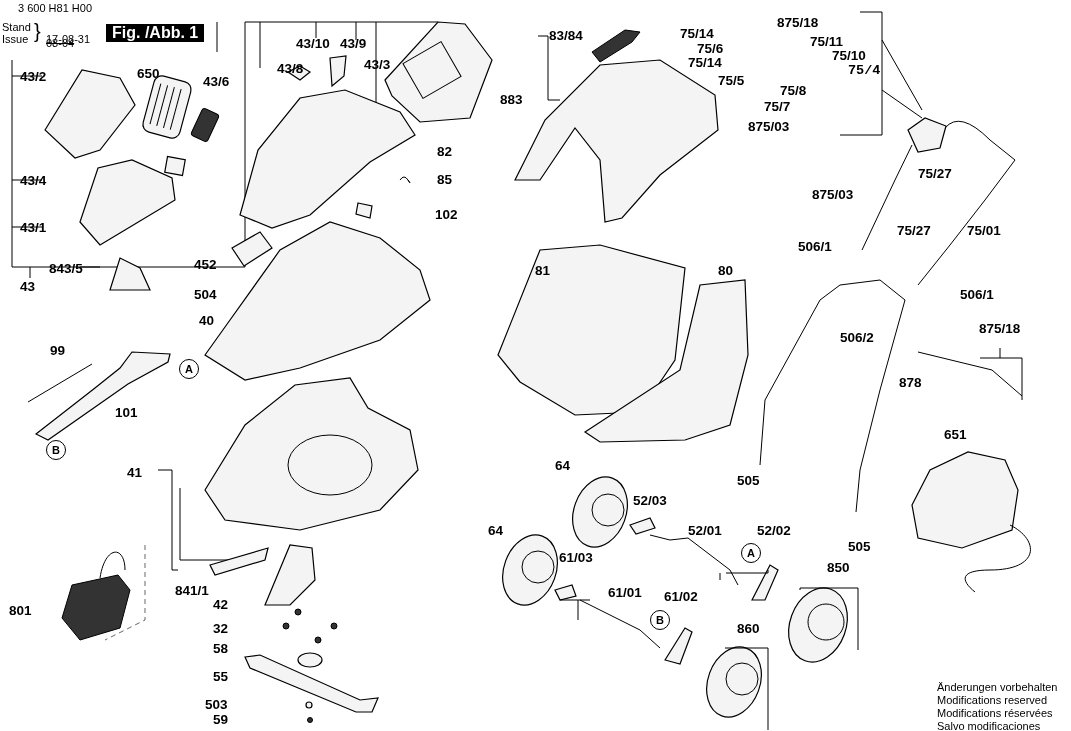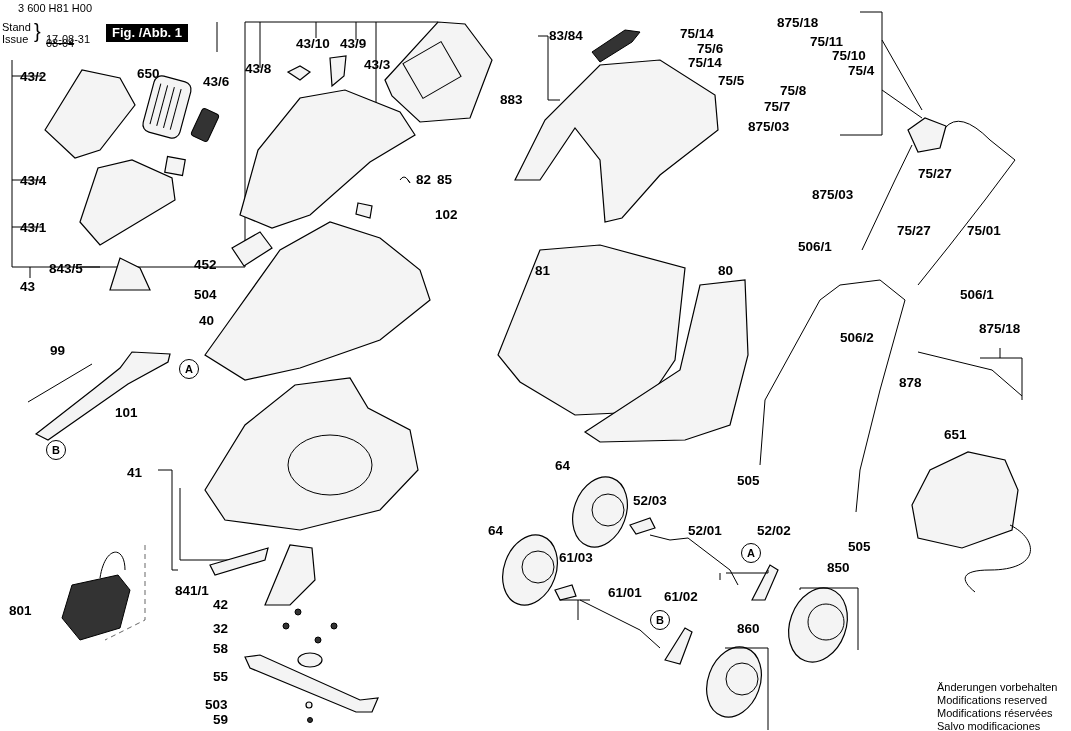--- a/index.html
+++ b/index.html
@@ -1,20 +1,20 @@
 <!DOCTYPE html>
 <html><head>
 <meta charset="utf-8">
 <style>
   html, body { margin:0; padding:0; background:#ffffff; }
   body { width:1071px; height:731px; position:relative; overflow:hidden;
          font-family:"Liberation Sans", sans-serif; color:#000; }
   .lbl { position:absolute; font-weight:bold; font-size:13.5px; line-height:14px; white-space:nowrap; color:#000; }
   .hdr { position:absolute; font-size:11px; line-height:12px; white-space:nowrap; }
-  .fig { position:absolute; background:#000; color:#fff; font-weight:bold; font-size:13px;
+  .fig { position:absolute; background:#000; color:#fff; font-weight:bold; font-size:16px;
          padding:1px 6px; line-height:16px; }
   .note { position:absolute; font-size:11px; line-height:12.5px; white-space:nowrap; }
   .circ { position:absolute; width:18px; height:18px; border:1px solid #000; border-radius:50%;
           font-size:11px; font-weight:bold; text-align:center; line-height:18px; background:#fff; }
   svg#art { position:absolute; left:0; top:0; }
   .part { fill:#f4f4f4; stroke:#000; stroke-width:1.2; }
   .dark { fill:#333; stroke:#000; stroke-width:1; }
   .ln { fill:none; stroke:#000; stroke-width:1; }
   .dash { fill:none; stroke:#000; stroke-width:0.6; stroke-dasharray:5 4; }
 </style>
@@ -149,29 +149,29 @@
 <div class="hdr" style="left:2px;top:21px;">Stand</div>
 <div class="hdr" style="left:2px;top:33px;">Issue</div>
 <div class="hdr" style="left:34px;top:18px;font-size:20px;line-height:26px;">}</div>
 <div class="hdr" style="left:46px;top:21px;text-decoration:line-through;margin-top:16px;">08-04</div>
 <div class="hdr" style="left:46px;top:33px;">17-08-31</div>
 <div class="fig" style="left:106px;top:24px;">Fig. /Abb. 1</div>
 
 <div class="lbl" style="left:20px;top:70px;">43/2</div>
 <div class="lbl" style="left:137px;top:67px;text-align:right;">650</div>
 <div class="lbl" style="left:203px;top:75px;">43/6</div>
-<div class="lbl" style="left:245px;top:62px;">43/8</div>
+<div class="lbl" style="left:245px;top:62px;padding-left:32px;">43/8</div>
 <div class="lbl" style="left:296px;top:37px;">43/10</div>
 <div class="lbl" style="left:340px;top:37px;">43/9</div>
 <div class="lbl" style="left:364px;top:58px;">43/3</div>
 <div class="lbl" style="left:20px;top:174px;">43/4</div>
 <div class="lbl" style="left:20px;top:221px;text-align:right;">43/1</div>
 <div class="lbl" style="left:49px;top:262px;">843/5</div>
 <div class="lbl" style="left:20px;top:280px;">43</div>
-<div class="lbl" style="left:416px;top:145px;margin-top:28px;">82</div>
+<div class="lbl" style="left:437px;top:145px;">82</div>
 <div class="lbl" style="left:437px;top:173px;">85</div>
 <div class="lbl" style="left:435px;top:208px;">102</div>
 <div class="lbl" style="left:194px;top:258px;">452</div>
 <div class="lbl" style="left:194px;top:288px;">504</div>
 <div class="lbl" style="left:199px;top:314px;">40</div>
 <div class="lbl" style="left:50px;top:344px;">99</div>
 <div class="lbl" style="left:115px;top:406px;">101</div>
 <div class="lbl" style="left:127px;top:466px;">41</div>
 <div class="lbl" style="left:175px;top:584px;">841/1</div>
 <div class="lbl" style="left:9px;top:604px;">801</div>
@@ -187,21 +187,21 @@
 <div class="lbl" style="left:535px;top:264px;">81</div>
 <div class="lbl" style="left:718px;top:264px;">80</div>
 
 <div class="lbl" style="left:680px;top:27px;">75/14</div>
 <div class="lbl" style="left:697px;top:42px;">75/6</div>
 <div class="lbl" style="left:688px;top:56px;">75/14</div>
 <div class="lbl" style="left:718px;top:74px;">75/5</div>
 <div class="lbl" style="left:777px;top:16px;">875/18</div>
 <div class="lbl" style="left:810px;top:35px;">75/11</div>
 <div class="lbl" style="left:832px;top:49px;">75/10</div>
-<div class="lbl" style="left:848px;top:64px;">75/4</div>
+<div class="lbl" style="left:848px;top:64px;font-family:Liberation Mono, monospace;">75/4</div>
 <div class="lbl" style="left:780px;top:84px;">75/8</div>
 <div class="lbl" style="left:764px;top:100px;">75/7</div>
 <div class="lbl" style="left:748px;top:120px;">875/03</div>
 
 <div class="lbl" style="left:918px;top:167px;">75/27</div>
 <div class="lbl" style="left:812px;top:188px;">875/03</div>
 <div class="lbl" style="left:798px;top:240px;">506/1</div>
 <div class="lbl" style="left:897px;top:224px;">75/27</div>
 <div class="lbl" style="left:967px;top:224px;">75/01</div>
 <div class="lbl" style="left:960px;top:288px;">506/1</div>

